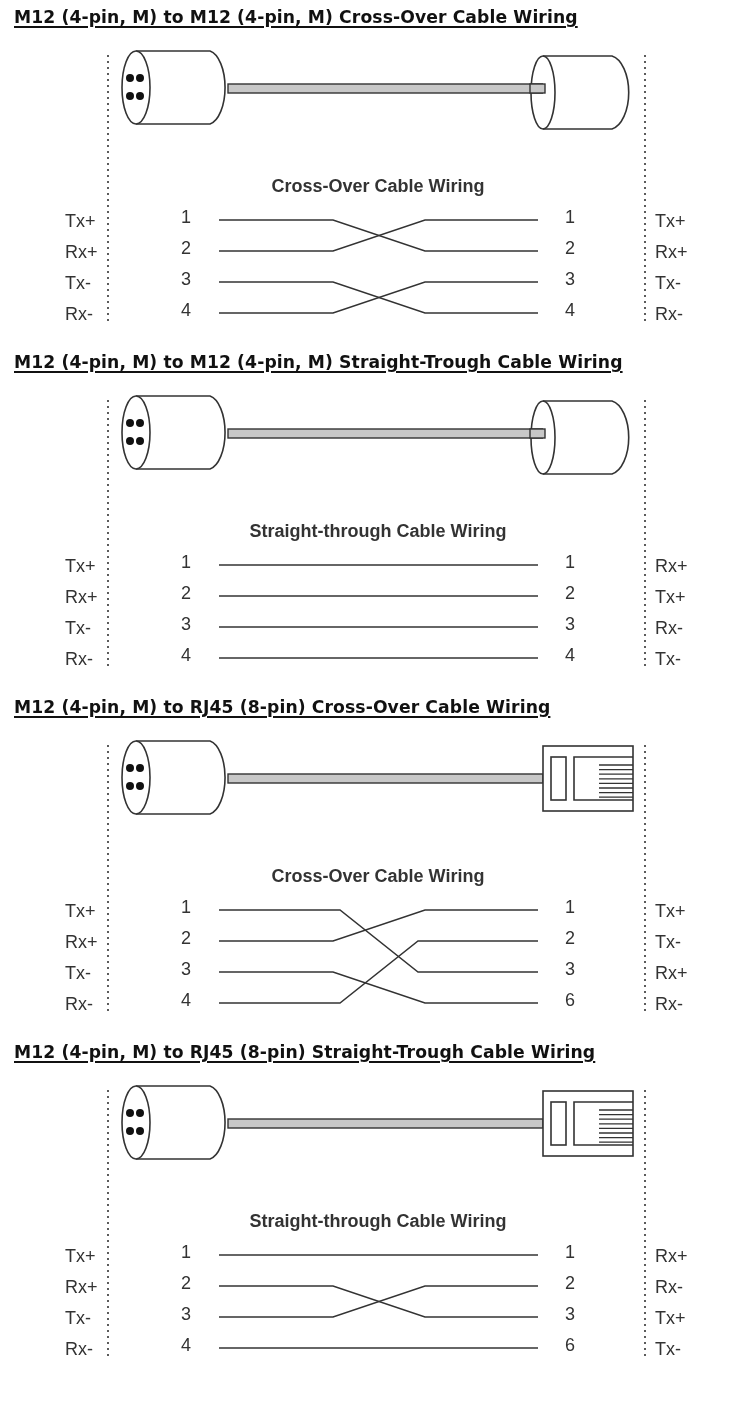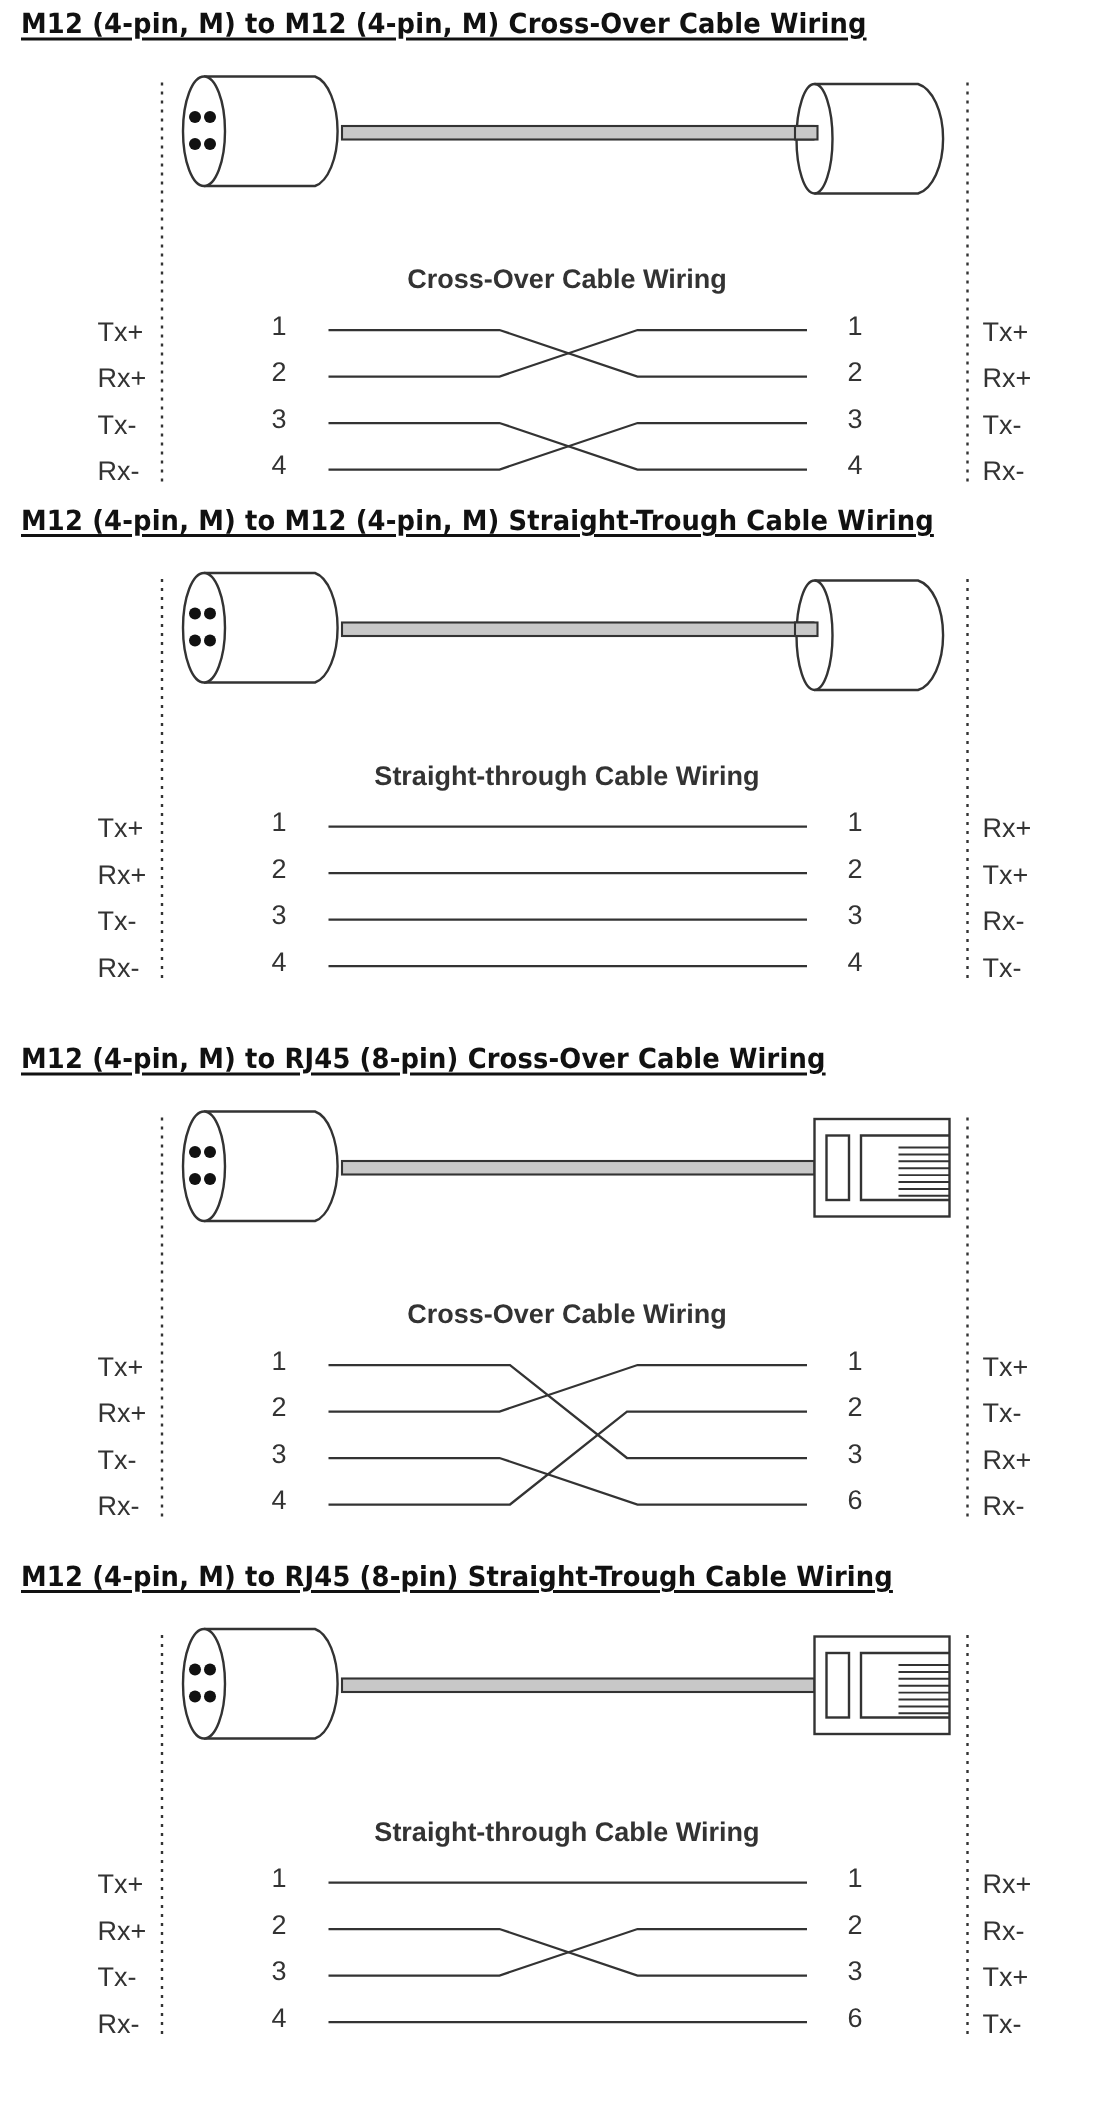--- a/index.html
+++ b/index.html
@@ -58,21 +58,21 @@
         <div class="lbl" style="top: 269px; left: 181px;">3</div>
         <div class="lbl" style="top: 269px; left: 565px;">3</div>
         <div class="lbl" style="top: 273px; left: 655px;">Tx-</div>
         <div class="lbl" style="top: 304px; left: 65px;">Rx-</div>
         <div class="lbl" style="top: 300px; left: 181px;">4</div>
         <div class="lbl" style="top: 300px; left: 565px;">4</div>
         <div class="lbl" style="top: 304px; left: 655px;">Rx-</div>
       </div>
   </div>
 
-  <div class="section" style="top:331px">
+  <div class="section" style="top:345px">
     <div class="section-title">M12 (4-pin, M) to M12 (4-pin, M) Straight-Trough Cable Wiring</div>
     <svg class="diagram" width="736" height="345">
         <line x1="108" y1="55" x2="108" y2="325" stroke="#333333" stroke-width="1.6" stroke-dasharray="2,4"></line>
         <line x1="645" y1="55" x2="645" y2="325" stroke="#333333" stroke-width="1.6" stroke-dasharray="2,4"></line>
         <g>
           <path d="M136 51 L210 51 A18 37 0 0 1 210 124 L136 124" fill="#fff" stroke="#333333" stroke-width="1.6"></path>
           <ellipse cx="136" cy="87.5" rx="14" ry="36.5" fill="#fff" stroke="#333333" stroke-width="1.6"></ellipse>
           <circle cx="130" cy="78" r="4" fill="#111"></circle>
           <circle cx="140" cy="78" r="4" fill="#111"></circle>
           <circle cx="130" cy="96" r="4" fill="#111"></circle>

